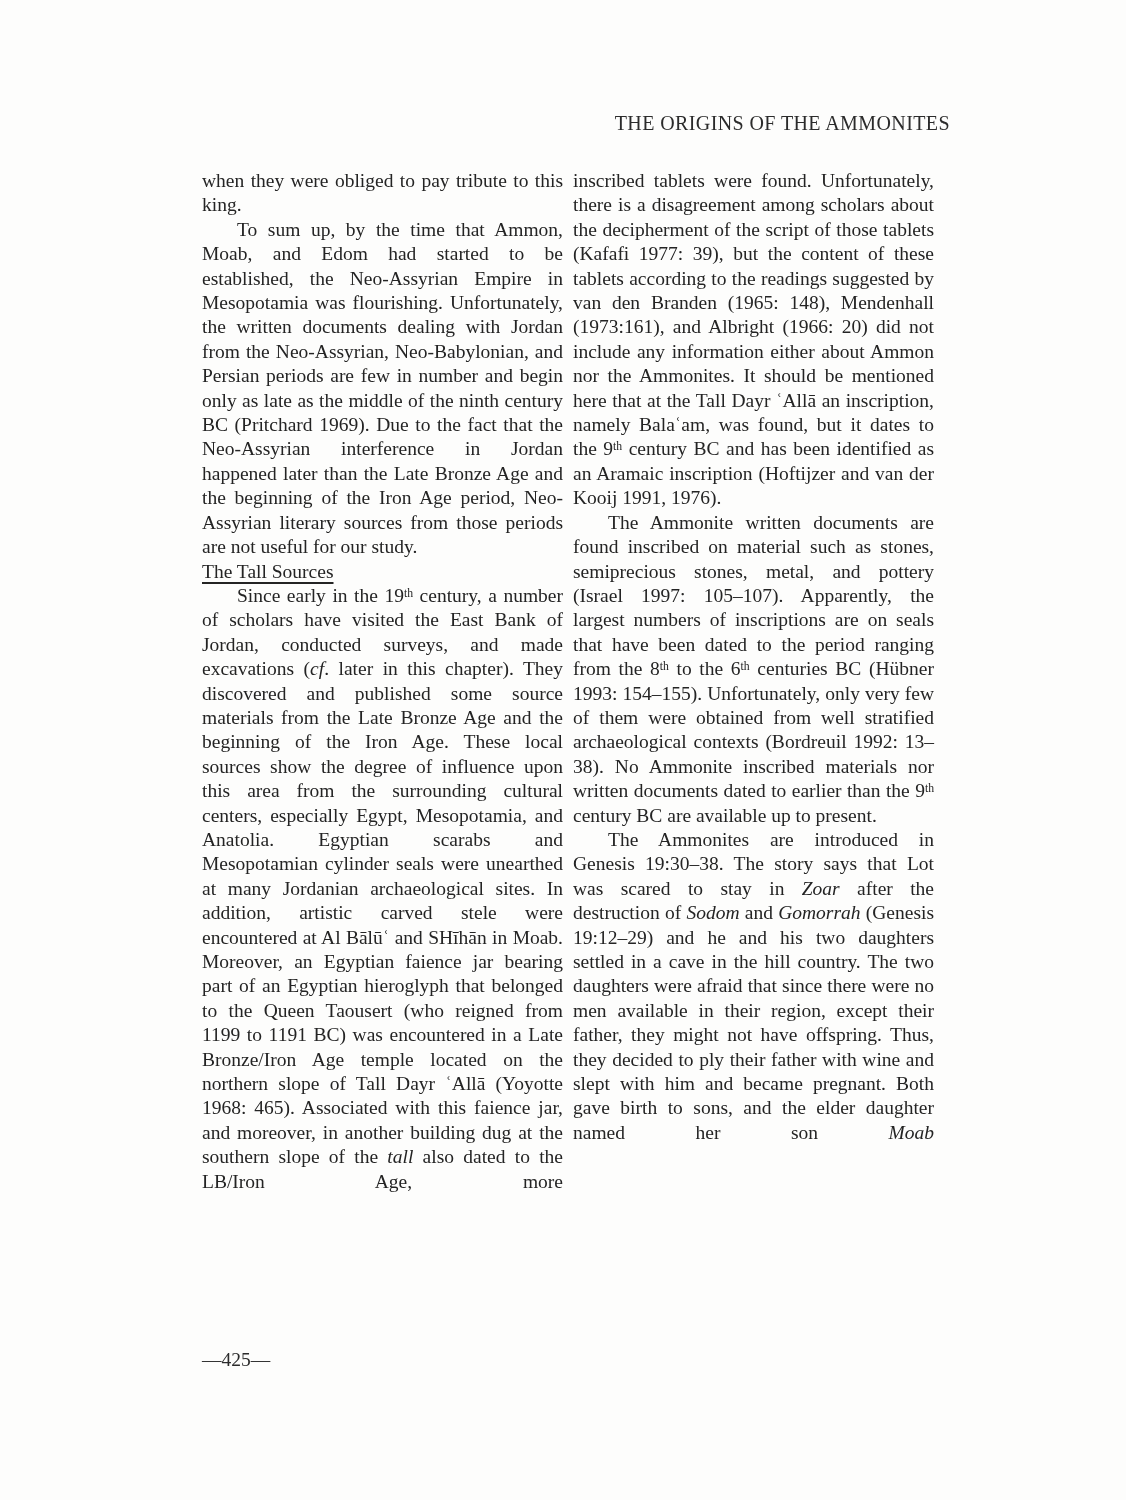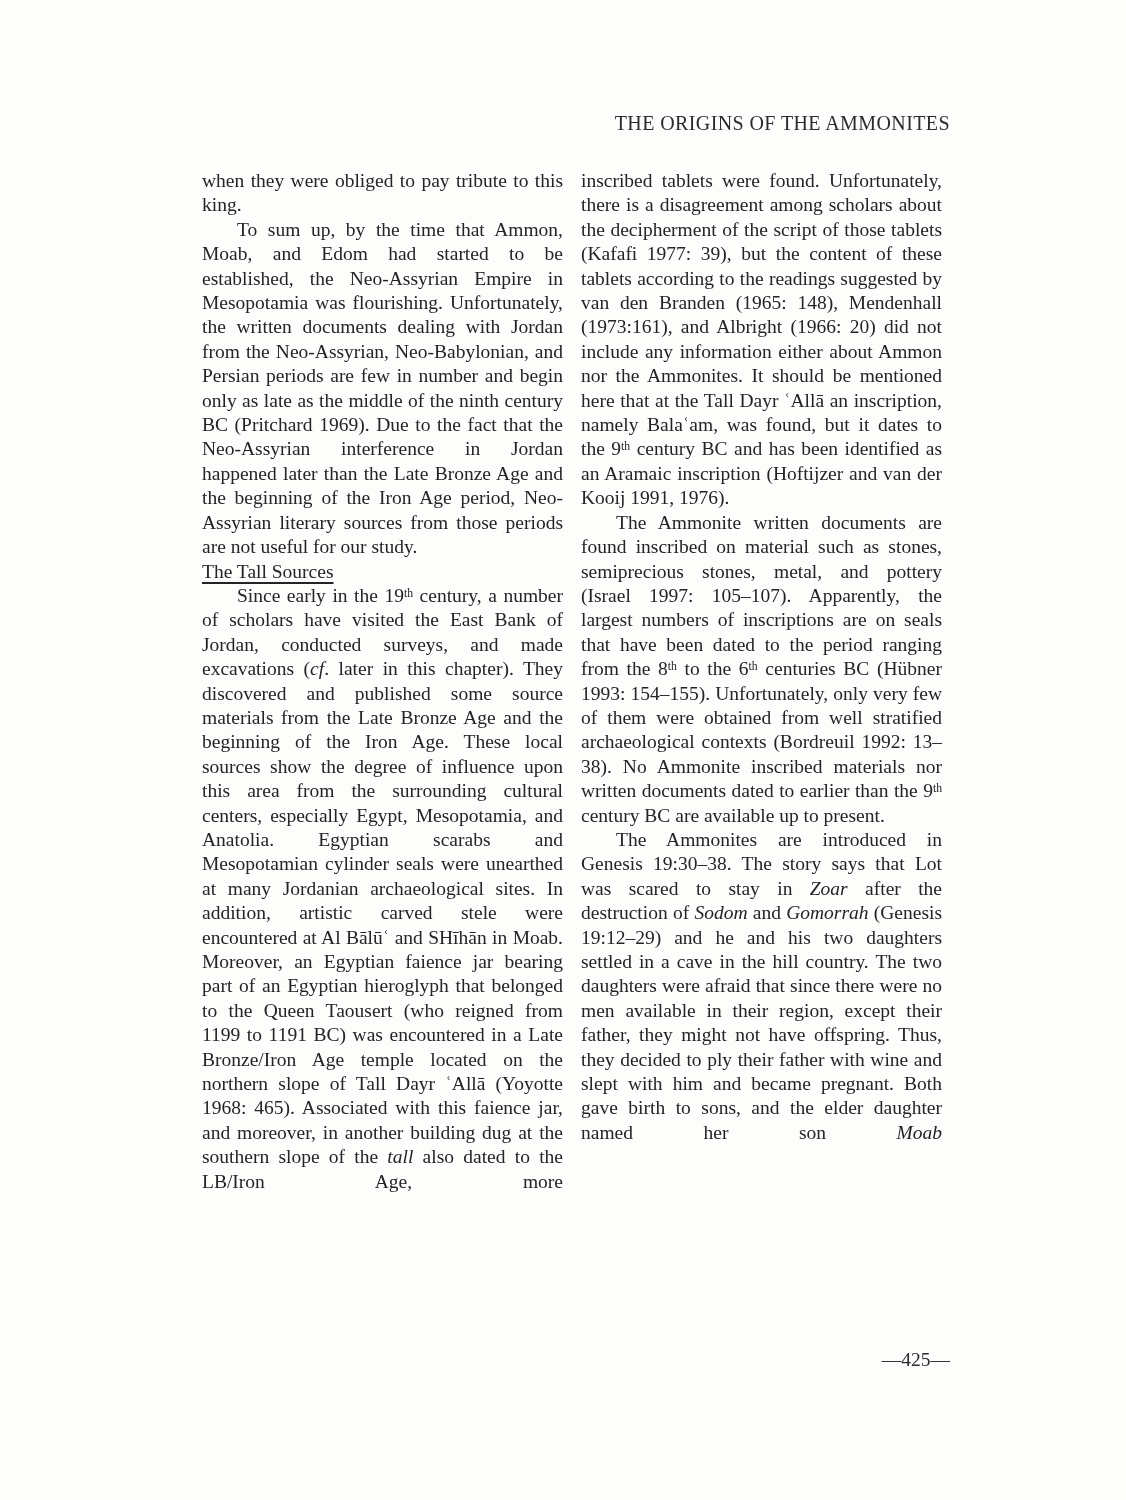--- a/index.html
+++ b/index.html
@@ -23,21 +23,21 @@
     font-size: 20px;
     line-height: 22px;
     letter-spacing: 0.4px;
     white-space: nowrap;
     color: #2b2b2b;
   }
   .text-block {
     position: absolute;
     top: 169px; left: 202px; width: 748px;
     display: flex;
-    gap: 18px;
+    gap: 10px;
   }
   .column { width: 361px; }
   .column p, .column h2 {
     margin: 0;
     font-size: 19.5px;
     line-height: 24.4px;
     font-weight: normal;
     text-align: justify;
     color: #242424;
   }
@@ -58,21 +58,21 @@
     font-size: 0.6em;
     line-height: 0;
     position: relative;
     top: -0.45em;
     vertical-align: baseline;
   }
   .column i { }
   .page-number {
     position: absolute;
     top: 1348px; left: 202px; width: 748px;
-    text-align: right;
+    text-align: left;
     font-size: 19.5px;
     line-height: 24px;
     color: #2b2b2b;
   }
 </style>
 </head>
 <body>
 
 <div class="page">
   <div class="running-head">THE ORIGINS OF THE AMMONITES</div>

